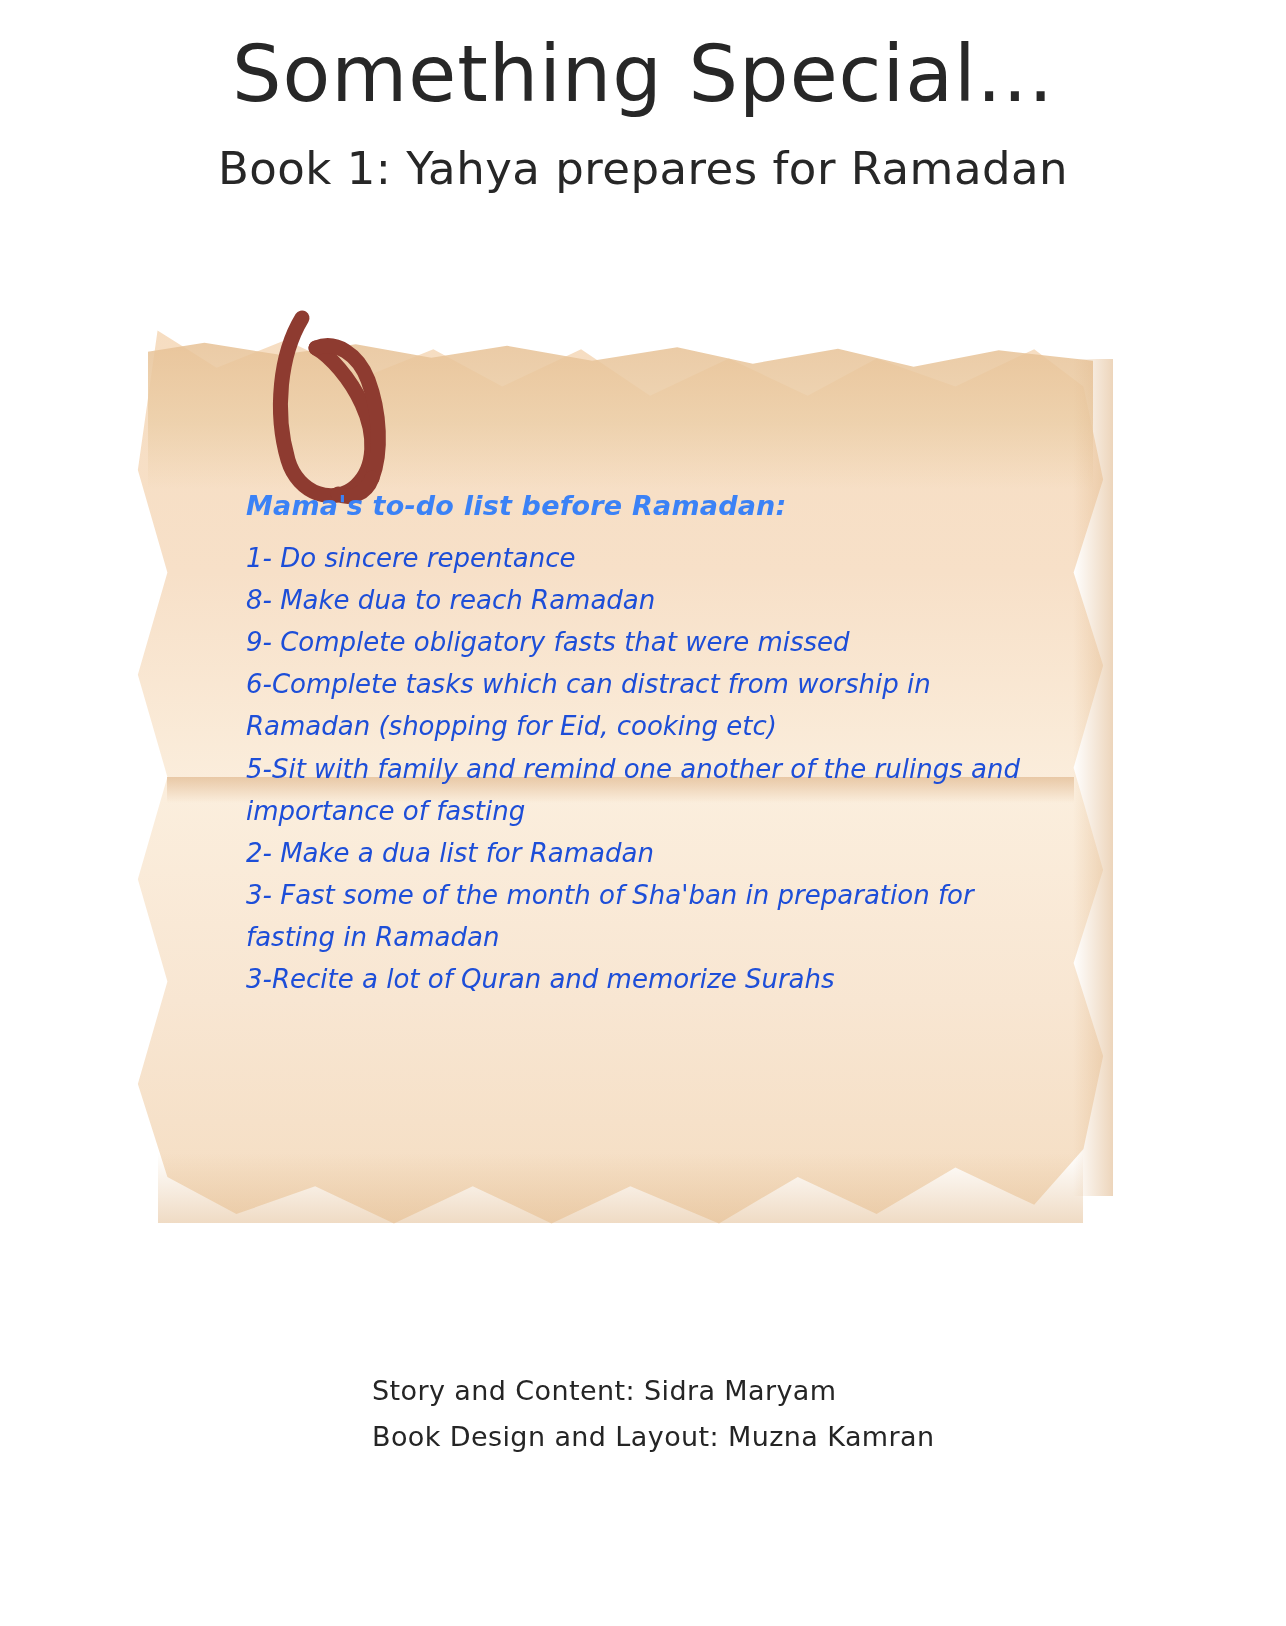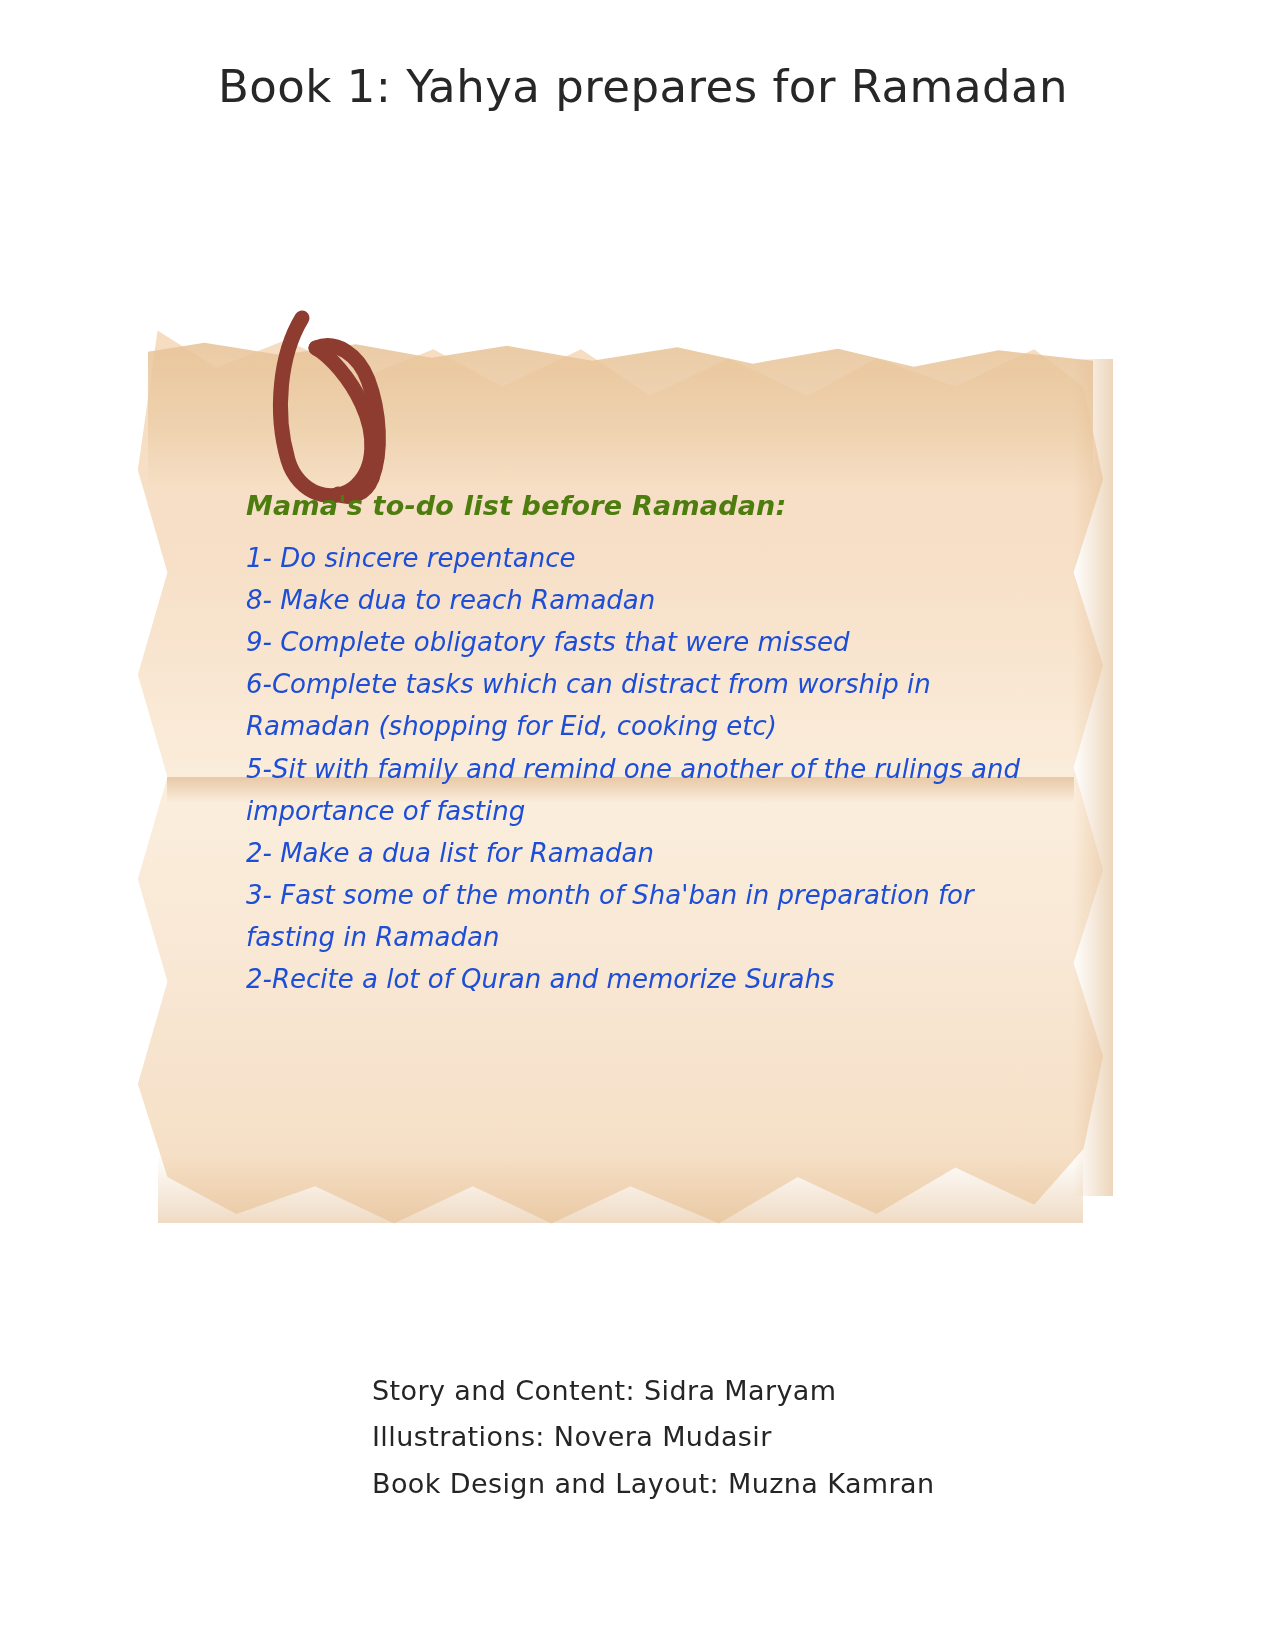--- a/index.html
+++ b/index.html
@@ -131,21 +131,21 @@
     width: 790px;
     font-family: "DejaVu Sans", sans-serif;
     color: #33454f;
   }
   .note-heading {
     font-size: 27px;
     font-weight: 700;
     font-style: italic;
     letter-spacing: 0.2px;
     margin-bottom: 16px;
-    color: #4d7c0f;
+    color: #3b82f6;
   }
   .note-item {
     font-size: 26px;
     font-style: italic;
     line-height: 1.62;
     color: #1d4ed8;
     white-space: nowrap;
   }
   .note-item.wrap { white-space: normal; }
 
@@ -158,20 +158,21 @@
     font-size: 27px;
     color: #252525;
     line-height: 1.72;
   }
   .credit-line { letter-spacing: 0.4px; }
 </style>
 </head>
 <body>
 
 <div class="title-block">
+  <h1 class="book-title">Something Special...</h1>
   <h2 class="book-subtitle">Book 1: Yahya prepares for Ramadan</h2>
 </div>
 
 <div class="paper-wrap">
   <div class="paper"></div>
   <div class="paper-shadow-top"></div>
   <div class="paper-fold"></div>
   <div class="paper-edge-right"></div>
   <div class="paper-edge-bottom"></div>
 
@@ -183,21 +184,20 @@
 
   <div class="note">
     <div class="note-heading">Mama's to-do list before Ramadan:</div>
     <div class="note-item">1- Do sincere repentance</div>
     <div class="note-item">8- Make dua to reach Ramadan</div>
     <div class="note-item">9- Complete obligatory fasts that were missed</div>
     <div class="note-item wrap">6-Complete tasks which can distract from worship in Ramadan (shopping for Eid, cooking etc)</div>
     <div class="note-item wrap">5-Sit with family and remind one another of the rulings and importance of fasting</div>
     <div class="note-item">2- Make a dua list for Ramadan</div>
     <div class="note-item wrap">3- Fast some of the month of Sha'ban in preparation for fasting in Ramadan</div>
-    <div class="note-item">2-Recite a lot of Quran and memorize Surahs</div>
+    <div class="note-item">3-Recite a lot of Quran and memorize Surahs</div>
   </div>
 </div>
 
 <div class="credits">
   <div class="credit-line">Story and Content: Sidra Maryam</div>
-  <div class="credit-line">Illustrations: Novera Mudasir</div>
   <div class="credit-line">Book Design and Layout: Muzna Kamran</div>
 </div>
 
 </body></html>

